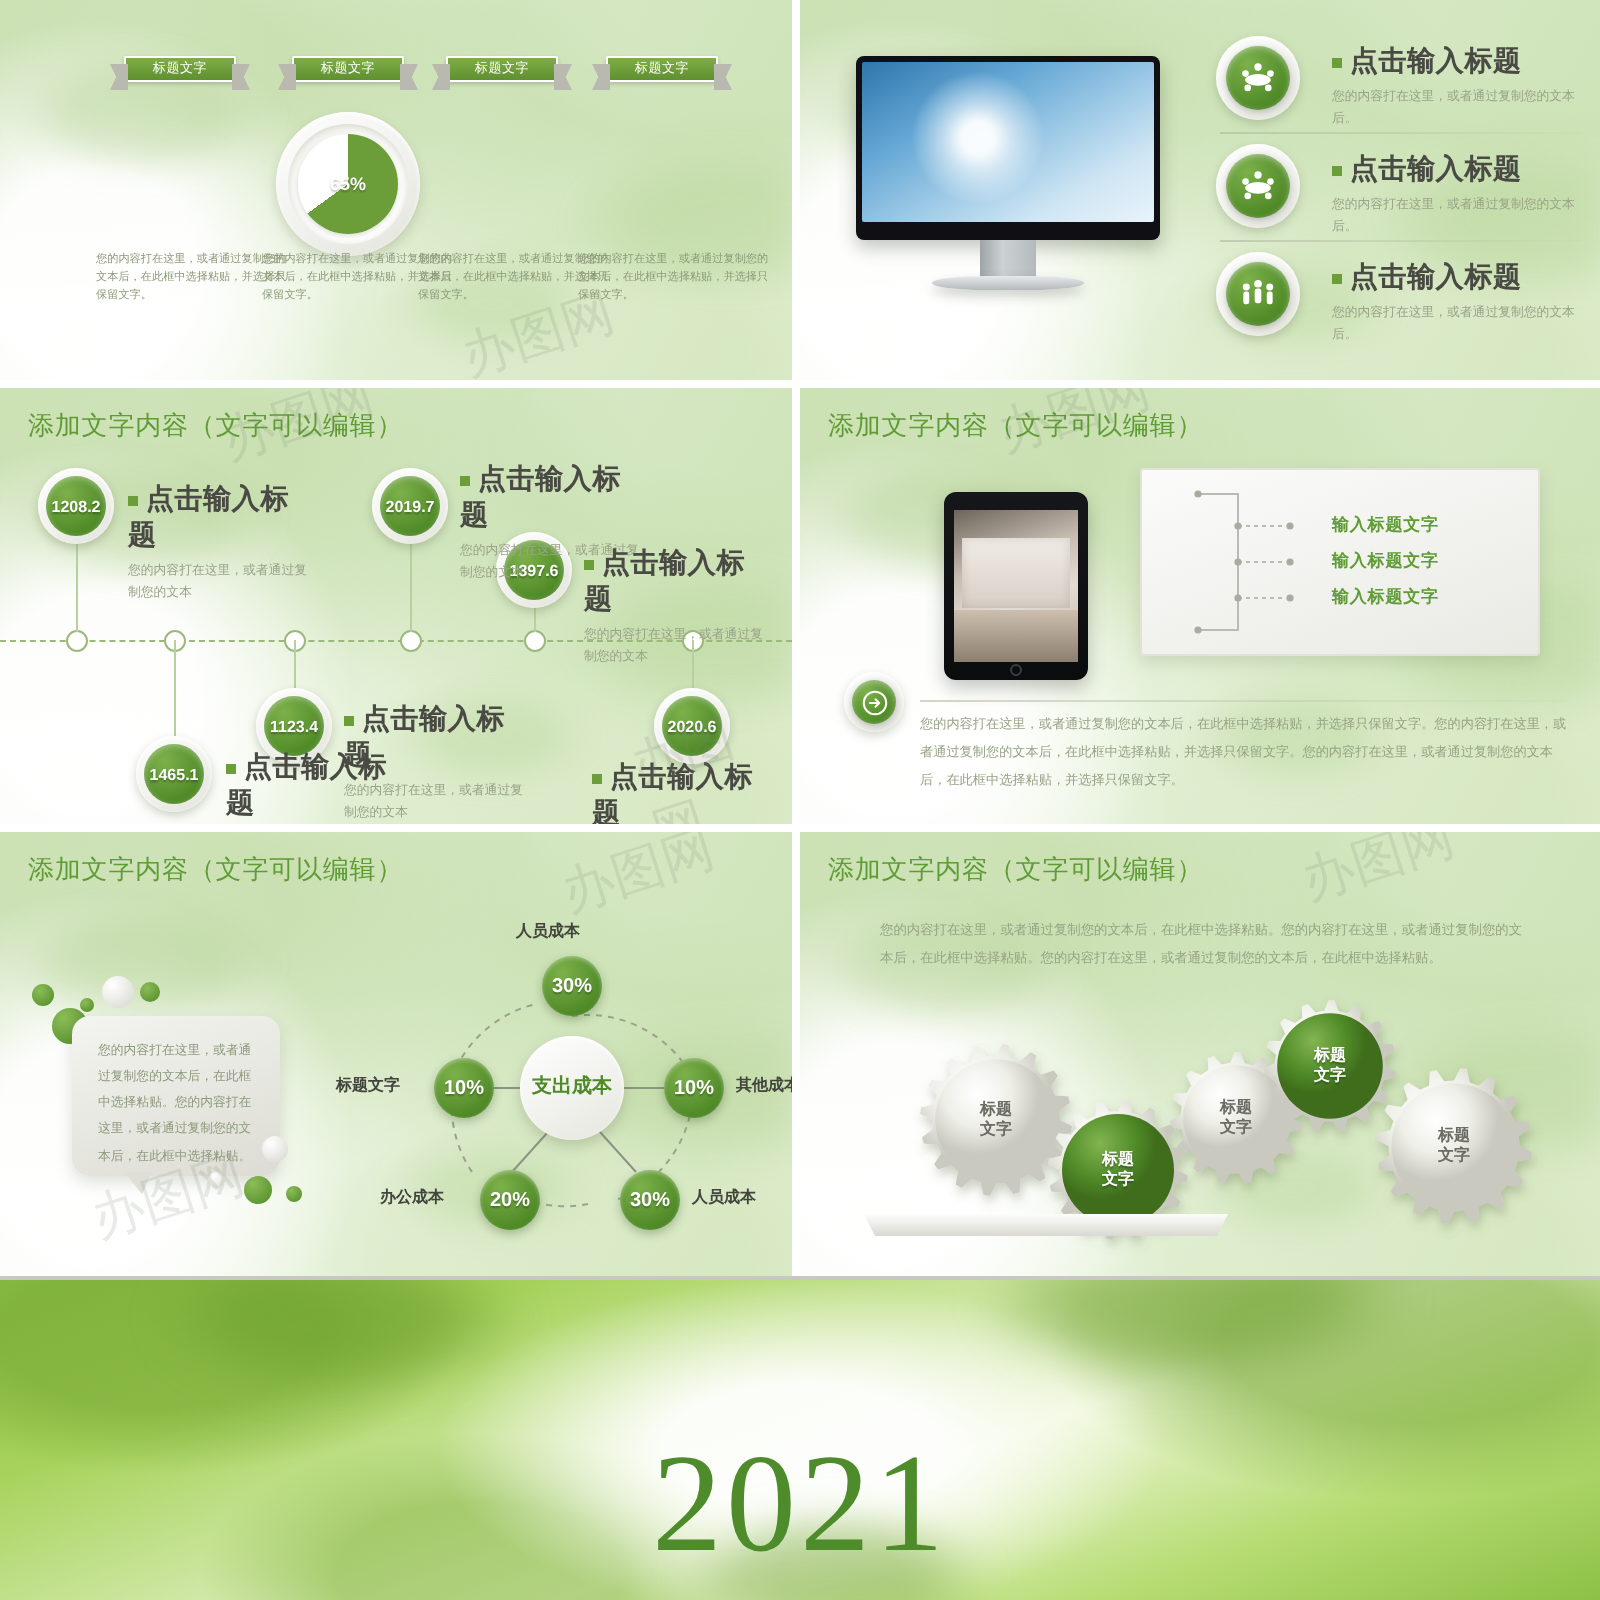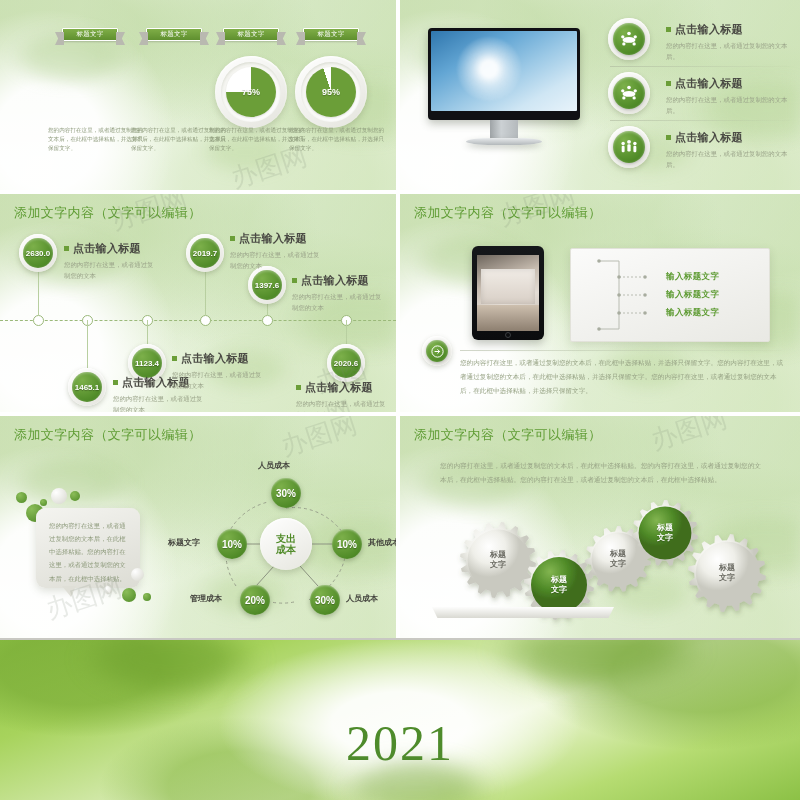--- a/index.html
+++ b/index.html
@@ -132,21 +132,21 @@
     box-shadow:0 2px 5px rgba(90,100,70,.25), inset 0 1px 2px #fff;
   }
   .badge-i{
     position:absolute; inset:5px; border-radius:50%;
     background:radial-gradient(circle at 34% 28%,#7cb04a,#4f8a27 70%,#43761f);
     box-shadow:inset 0 1px 3px rgba(255,255,255,.45), 0 1px 3px rgba(0,0,0,.22);
     display:flex; align-items:center; justify-content:center;
   }
   .badge-i svg{ width:22px; height:22px; fill:#fff; }
 
-  .item-h{ font-size:11px; font-weight:bold; color:#4a4a44; letter-spacing:.3px; }
+  .item-h{ font-size:14px; font-weight:bold; color:#4a4a44; letter-spacing:.3px; }
   .sq{ display:inline-block; width:5px; height:5px; background:#6b9e38; margin-right:4px; vertical-align:1px; }
   .item-p{ font-size:6.4px; line-height:1.75; color:#9aa389; margin-top:3px; }
   .hr{ position:absolute; height:1px; background:linear-gradient(90deg,rgba(170,180,155,.55),rgba(170,180,155,.05)); }
 
   
   .tl-axis{
     position:absolute; left:0; width:396px; height:0;
     border-top:1px dashed #9bb97a;
   }
   .tl-node{
@@ -220,21 +220,21 @@
     font-size:6.4px; line-height:2.05; color:#8d9a7b; padding:11px 13px;
   }
   .dot{ position:absolute; border-radius:50%; }
 
   
   .wheel{ position:absolute; width:180px; height:150px; }
   .wheel-core{
     position:absolute; left:64px; top:50px; width:52px; height:52px; border-radius:50%;
     background:linear-gradient(150deg,#ffffff,#e6e6df);
     box-shadow:0 3px 7px rgba(90,100,70,.26), inset 0 1px 2px #fff;
-    display:flex; flex-direction:column; align-items:center; justify-content:center;
+    display:flex; align-items:center; justify-content:center;
     color:#4f8a27; font-size:10px; font-weight:bold; line-height:1.15;
   }
   .node{
     position:absolute; width:30px; height:30px; border-radius:50%;
     background:radial-gradient(circle at 34% 28%,#7cb04a,#4f8a27 72%,#43761f);
     box-shadow:0 2px 5px rgba(60,80,40,.32), inset 0 1px 2px rgba(255,255,255,.4);
     display:flex; align-items:center; justify-content:center;
     color:#fff; font-size:10px; font-weight:bold;
     text-shadow:0 1px 1px rgba(0,0,0,.28);
   }
@@ -270,21 +270,21 @@
     content:""; position:absolute; inset:-10px;
     background:
       radial-gradient(ellipse 120px 50px at 22% 16%, rgba(108,158,44,.55) 0 45%, transparent 78%),
       radial-gradient(ellipse 140px 52px at 74% 12%, rgba(108,158,44,.50) 0 45%, transparent 78%),
       radial-gradient(ellipse 100px 44px at 52% 88%, rgba(108,158,44,.42) 0 45%, transparent 78%);
     filter:blur(9px);
   }
   .year{
     position:absolute; left:0; top:78px; width:800px; text-align:center;
     font-family:"Liberation Serif","DejaVu Serif",serif;
-    font-size:50px; color:#4e8b2b; letter-spacing:2px; line-height:1;
+    font-size:70px; color:#4e8b2b; letter-spacing:2px; line-height:1;
   }
   .topline{ position:absolute; left:0; top:638px; width:800px; height:2px; background:#c8c8c2; }
 
   
   .wm{
     position:absolute; color:rgba(120,130,110,.16); font-size:26px;
     transform:rotate(-18deg); pointer-events:none; user-select:none;
     font-family:"Liberation Serif",serif;
   }
 </style>
@@ -302,31 +302,25 @@
     <div class="ribbon" style="left:146px;top:28px">
         <span>标题文字</span>
       </div>
     <div class="ribbon" style="left:223px;top:28px">
         <span>标题文字</span>
       </div>
     <div class="ribbon" style="left:303px;top:28px">
         <span>标题文字</span>
       </div>
 
-    <div class="gauge-wrap" style="left:215px;top:56px">
+    <div class="gauge-wrap" style="left:138px;top:56px">
       <div class="gauge-ring"></div>
       <div class="gauge-ring2"></div>
-      <div class="gauge-pie" id="pie2" style="background: conic-gradient(rgb(107, 158, 56) 0deg, rgb(107, 158, 56) 270deg, rgb(255, 255, 255) 270deg, rgb(255, 255, 255) 360deg);"></div>
-      <div class="gauge-pct">75%</div>
-    </div>
-    <div class="gauge-wrap" style="left:295px;top:56px">
-      <div class="gauge-ring"></div>
-      <div class="gauge-ring2"></div>
-      <div class="gauge-pie" id="pie3" style="background: conic-gradient(rgb(107, 158, 56) 0deg, rgb(107, 158, 56) 342deg, rgb(255, 255, 255) 342deg, rgb(255, 255, 255) 360deg);"></div>
-      <div class="gauge-pct">95%</div>
+      <div class="gauge-pie" id="pie1" style="background: conic-gradient(rgb(107, 158, 56) 0deg, rgb(107, 158, 56) 234deg, rgb(255, 255, 255) 234deg, rgb(255, 255, 255) 360deg);"></div>
+      <div class="gauge-pct">65%</div>
     </div>
 
     <div class="gauge-cap" style="left:48px;top:126px">您的内容打在这里，或者通过复制您的文本后，在此框中选择粘贴，并选择只保留文字。</div>
     <div class="gauge-cap" style="left:131px;top:126px">您的内容打在这里，或者通过复制您的文本后，在此框中选择粘贴，并选择只保留文字。</div>
     <div class="gauge-cap" style="left:209px;top:126px">您的内容打在这里，或者通过复制您的文本后，在此框中选择粘贴，并选择只保留文字。</div>
     <div class="gauge-cap" style="left:289px;top:126px">您的内容打在这里，或者通过复制您的文本后，在此框中选择粘贴，并选择只保留文字。</div>
 
     <div class="wm" style="left:230px;top:150px">办图网</div>
   </div>
 
@@ -415,21 +409,21 @@
 
     <div class="tl-stem" style="left:38px;top:75px;height:47px"></div>
     <div class="tl-stem" style="left:87px;top:126px;height:48px"></div>
     <div class="tl-stem" style="left:147px;top:126px;height:25px"></div>
     <div class="tl-stem" style="left:205px;top:52px;height:70px"></div>
     <div class="tl-stem" style="left:267px;top:84px;height:38px"></div>
     <div class="tl-stem" style="left:346px;top:126px;height:25px"></div>
 
     <div class="tl-bub" style="left:19px;top:40px">
       <div class="r1"></div>
-      <div class="r2">2630.0</div>
+      <div class="r2">1208.2</div>
     </div>
     <div class="tl-bub" style="left:68px;top:174px">
       <div class="r1"></div>
       <div class="r2">1465.1</div>
     </div>
     <div class="tl-bub" style="left:128px;top:150px">
       <div class="r1"></div>
       <div class="r2">1123.4</div>
     </div>
     <div class="tl-bub" style="left:186px;top:40px">
@@ -476,21 +470,21 @@
 
   <div class="panel p-mr">
     <div class="leafbg"></div>
     <div class="ptitle">添加文字内容（文字可以编辑）</div>
 
     <div class="tablet" style="left:72px;top:52px">
       <div class="tablet-inner"></div>
       <div class="tb-home"></div>
     </div>
 
-    <div class="wcard" style="left:170px;top:54px;width:200px;height:94px">
+    <div class="wcard" style="left:170px;top:40px;width:200px;height:94px">
       <svg width="200" height="94" style="position:absolute;left:0;top:0">
         <path d="M28 12 H48 V80 H28" fill="none" stroke="#b9bcb2" stroke-width="1"></path>
         <path d="M48 28 H72 M48 46 H72 M48 64 H72" stroke="#b9bcb2" stroke-width="1" stroke-dasharray="2 2"></path>
         <circle cx="28" cy="12" r="1.8" fill="#a8ac9f"></circle>
           <circle cx="28" cy="80" r="1.8" fill="#a8ac9f"></circle>
         <circle cx="48" cy="28" r="1.8" fill="#a8ac9f"></circle>
           <circle cx="48" cy="46" r="1.8" fill="#a8ac9f"></circle>
           <circle cx="48" cy="64" r="1.8" fill="#a8ac9f"></circle>
         <circle cx="74" cy="28" r="1.8" fill="#a8ac9f"></circle>
           <circle cx="74" cy="46" r="1.8" fill="#a8ac9f"></circle>
@@ -556,21 +550,21 @@
       <div class="node" style="left:21px;top:61px">10%</div>
 
       <div class="wheel-core">
         <span>支出</span>
         <span>成本</span>
       </div>
 
       <div class="nlab" style="left:62px;top:-8px">人员成本</div>
       <div class="nlab" style="left:172px;top:69px">其他成本</div>
       <div class="nlab" style="left:150px;top:125px">人员成本</div>
-      <div class="nlab" style="left:-6px;top:125px">管理成本</div>
+      <div class="nlab" style="left:-6px;top:125px">办公成本</div>
       <div class="nlab" style="left:-28px;top:69px">标题文字</div>
     </div>
 
     <div class="wm" style="left:280px;top:2px">办图网</div>
     <div class="wm" style="left:45px;top:165px">办图网</div>
   </div>
 
   <div class="panel p-br">
     <div class="leafbg"></div>
     <div class="ptitle">添加文字内容（文字可以编辑）</div>

